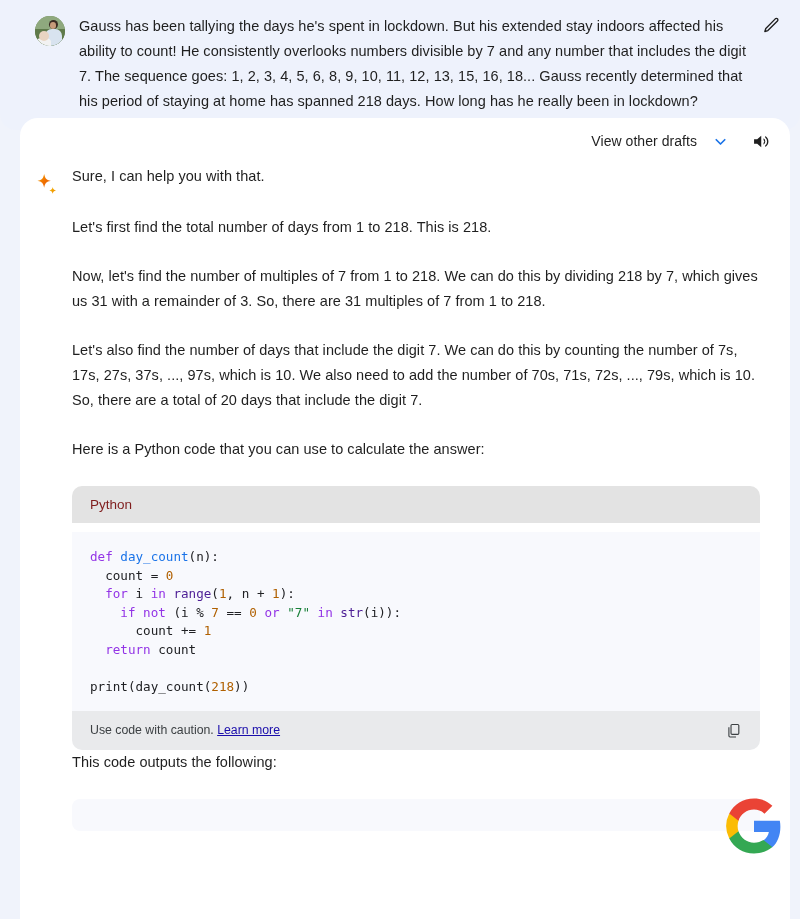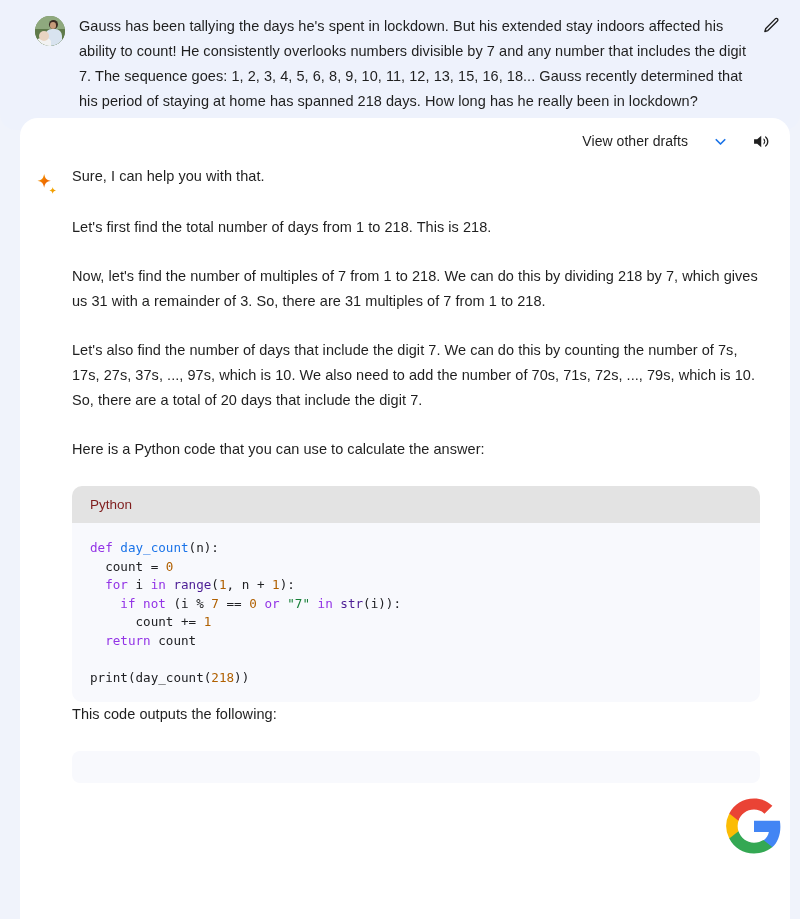--- a/index.html
+++ b/index.html
@@ -78,21 +78,21 @@
     justify-content: flex-end;
     height: 46px;
     padding-right: 18px;
     gap: 0px;
   }
   .drafts-link {
     font-size: 14px;
     color: #1f1f1f;
     display: inline-flex;
     align-items: center;
-    gap: 24px;
+    gap: 15px;
     margin-right: 22px;
     letter-spacing: 0.05px;
     margin-left: 44px;
   }
   .chev { display:inline-block; line-height:0; }
   .speaker { display:inline-block; line-height:0; }
 
   .body-wrap {
     padding: 0 30px 0 52px;
     position: relative;
@@ -126,20 +126,21 @@
   }
   .code-body {
     background: #f8f9fd;
     padding: 16px 18px 14px 18px;
     font-family: "DejaVu Sans Mono", "Liberation Mono", monospace;
     font-size: 12.6px;
     line-height: 18.6px;
     color: #202124;
     white-space: pre;
     overflow-x: auto;
+    margin-top: 9px;
   }
   .kw   { color: #9334e6; }
   .fn   { color: #1a73e8; }
   .numo { color: #b06000; }
   .str  { color: #188038; }
   .bi   { color: #4c1d95; }
 
   .code-foot {
     background: #e9eaec;
     padding: 11px 18px;
@@ -243,20 +244,29 @@
       <div class="codeblock">
         <div class="code-head">Python</div>
         <div class="code-body"><span class="kw">def</span> <span class="fn">day_count</span>(n):
   count = <span class="numo">0</span>
   <span class="kw">for</span> i <span class="kw">in</span> <span class="bi">range</span>(<span class="numo">1</span>, n + <span class="numo">1</span>):
     <span class="kw">if</span> <span class="kw">not</span> (i % <span class="numo">7</span> == <span class="numo">0</span> <span class="kw">or</span> <span class="str">"7"</span> <span class="kw">in</span> <span class="bi">str</span>(i)):
       count += <span class="numo">1</span>
   <span class="kw">return</span> count
 
 print(day_count(<span class="numo">218</span>))</div>
+        <div class="code-foot">
+          <span><span>Use code with caution.</span> <a href="#">Learn more</a></span>
+          <span class="copy-ic">
+            <svg width="17" height="17" viewBox="0 0 24 24" fill="none" stroke="#3c4043" stroke-width="1.6" stroke-linejoin="round">
+              <rect x="8.5" y="3.5" width="11" height="14" rx="1.6"></rect>
+              <path d="M5.5 7.5v12a1.6 1.6 0 0 0 1.6 1.6h8.4"></path>
+            </svg>
+          </span>
+        </div>
       </div>
 
       <p class="p" style="">This code outputs the following:</p>
 
       <div class="outbox">
         
       </div>
 
     </div>
 

